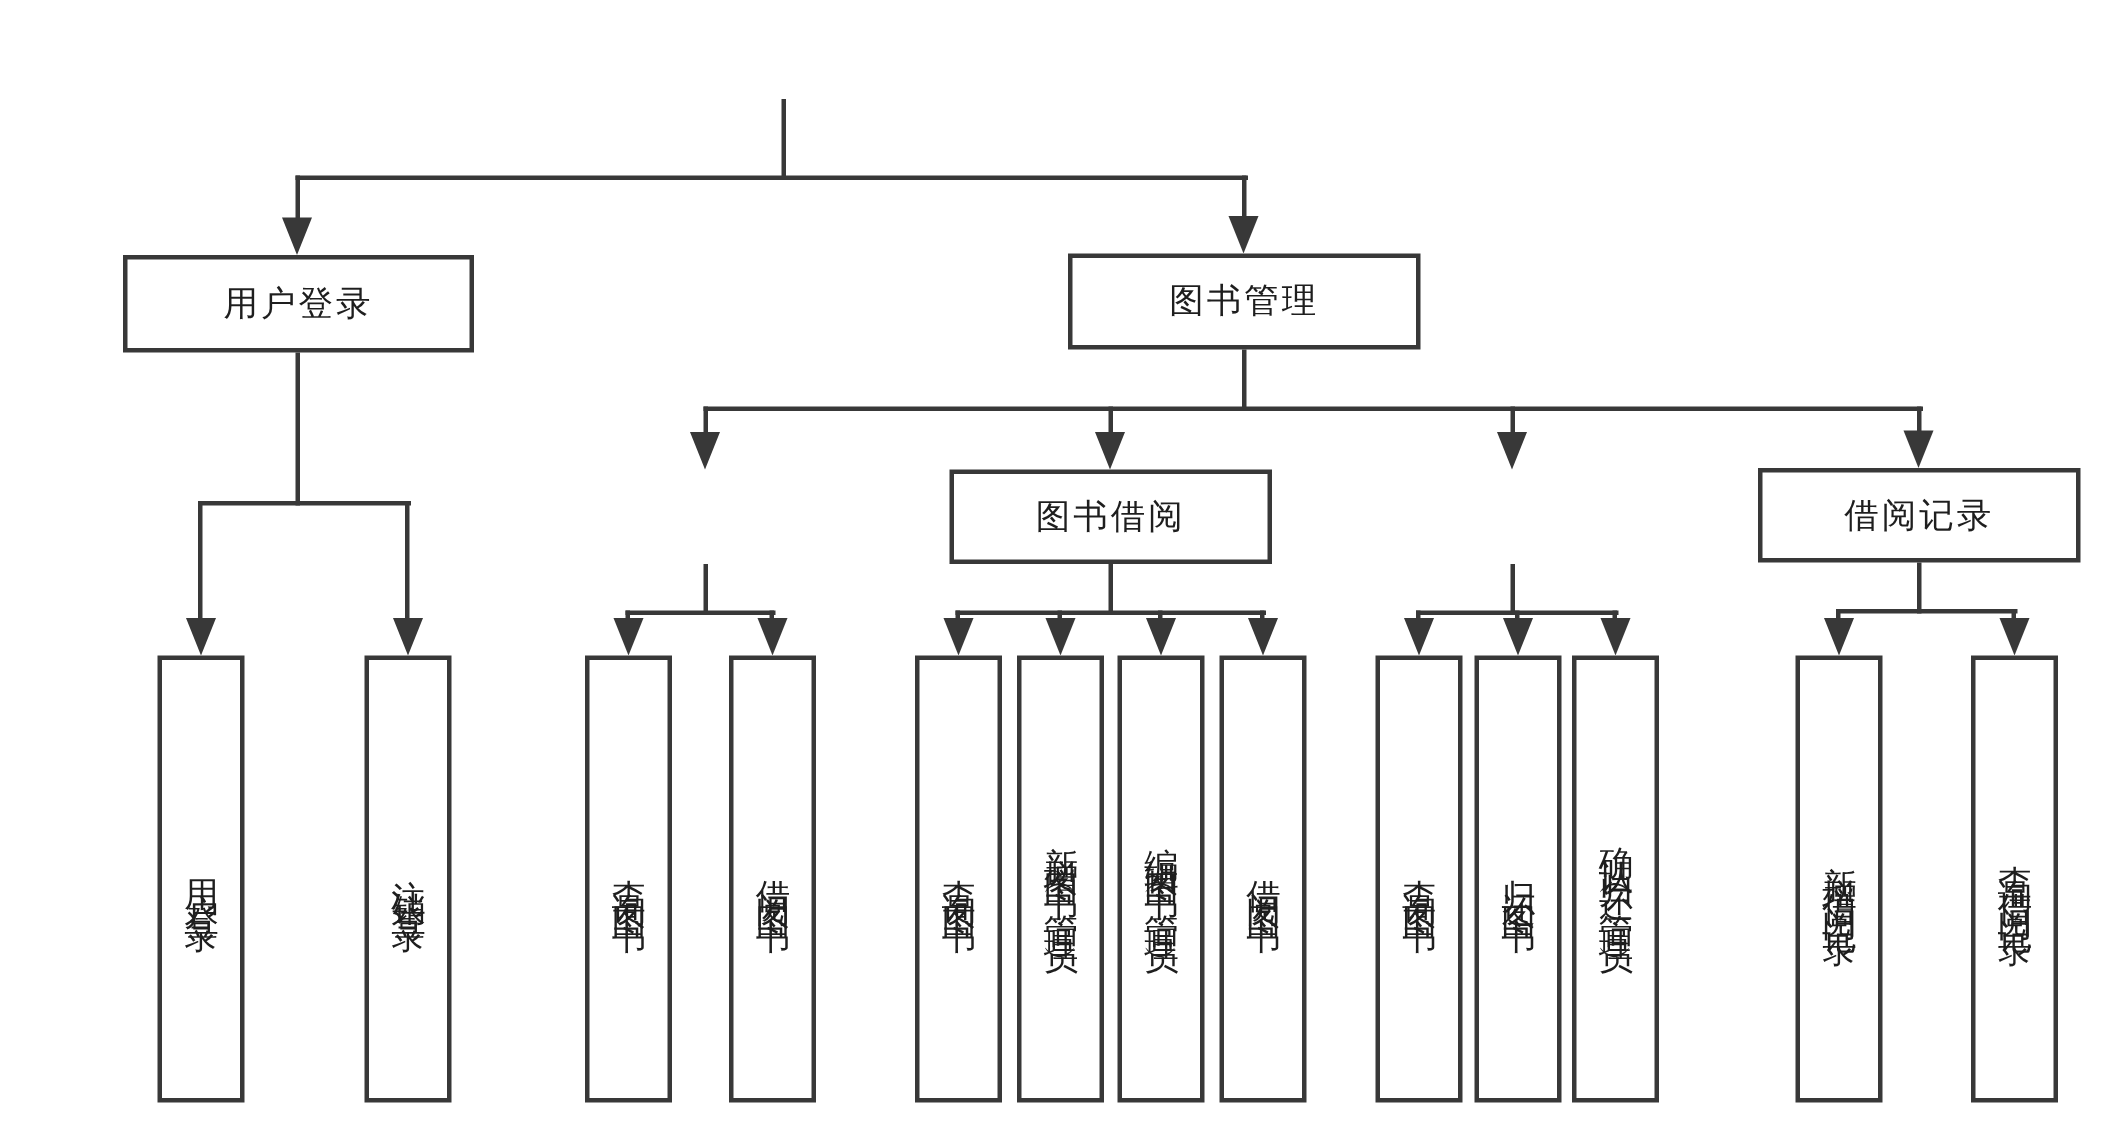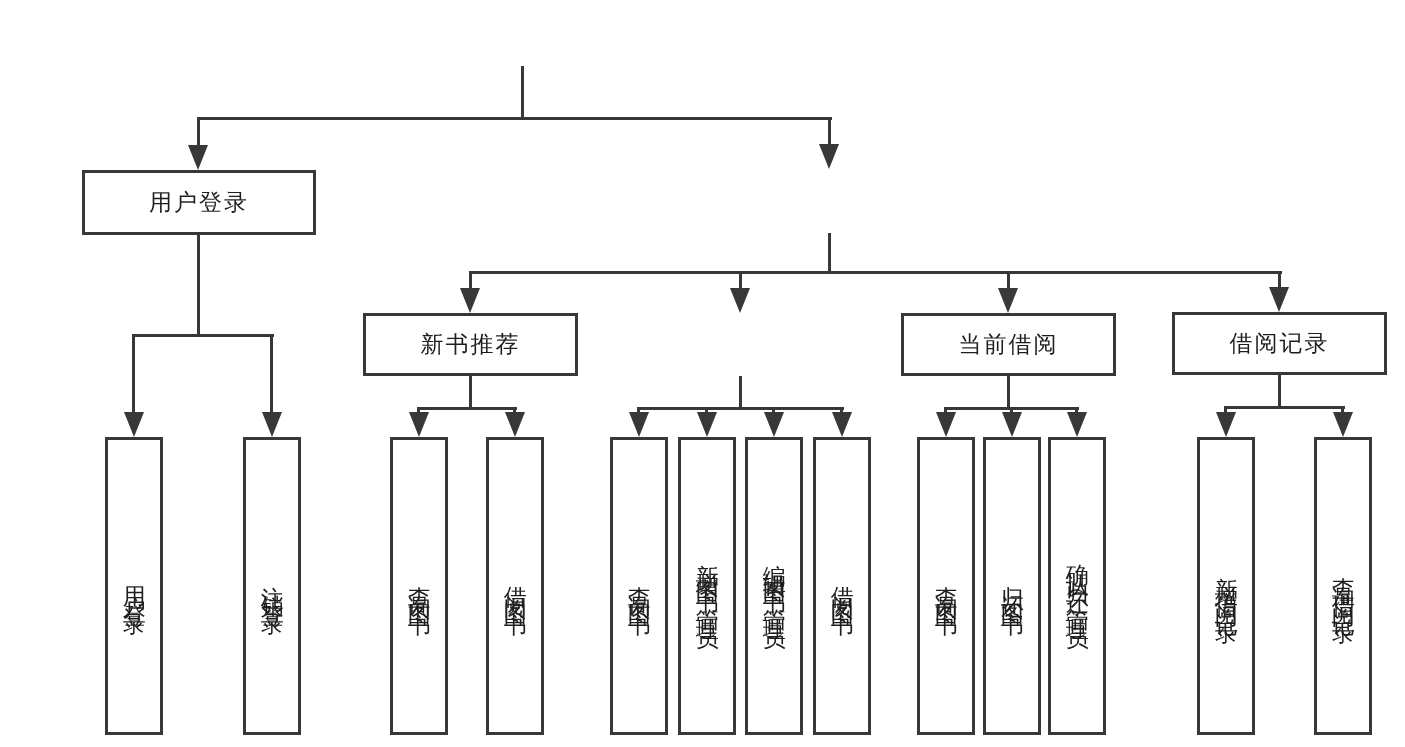--- a/index.html
+++ b/index.html
@@ -59,41 +59,41 @@
 
 
   <div class="ln" style="left:521px;top:66px;width:3px;height:53px"></div>
   <div class="ln" style="left:197px;top:117px;width:635px;height:3px"></div>
   <div class="ln" style="left:197px;top:117px;width:3px;height:32px"></div>
   <div class="ah" style="left:188px;top:145px"></div>
   <div class="ln" style="left:828px;top:117px;width:3px;height:32px"></div>
   <div class="ah" style="left:819px;top:144px"></div>
 
   <div class="box" style="left:82px;top:170px;width:234px;height:65px">用户登录</div>
+  <div class="box" style="left:712px;top:169px;width:235px;height:64px">图书管理</div>
 
   <div class="ln" style="left:197px;top:235px;width:3px;height:102px"></div>
   <div class="ln" style="left:132px;top:334px;width:142px;height:3px"></div>
   <div class="ln" style="left:132px;top:334px;width:3px;height:80px"></div>
   <div class="ah" style="left:124px;top:412px"></div>
   <div class="ln" style="left:270px;top:334px;width:3px;height:80px"></div>
   <div class="ah" style="left:262px;top:412px"></div>
 
   <div class="ln" style="left:828px;top:233px;width:3px;height:41px"></div>
   <div class="ln" style="left:469px;top:271px;width:813px;height:3px"></div>
   <div class="ln" style="left:469px;top:271px;width:3px;height:20px"></div>
   <div class="ah" style="left:460px;top:288px"></div>
   <div class="ln" style="left:739px;top:271px;width:3px;height:20px"></div>
   <div class="ah" style="left:730px;top:288px"></div>
   <div class="ln" style="left:1007px;top:271px;width:3px;height:20px"></div>
   <div class="ah" style="left:998px;top:288px"></div>
   <div class="ln" style="left:1278px;top:271px;width:3px;height:20px"></div>
   <div class="ah" style="left:1269px;top:287px"></div>
 
-  <div class="box" style="left:363px;top:313px;width:215px;height:63px">新书推荐</div>
-  <div class="box" style="left:901px;top:313px;width:215px;height:63px">当前借阅</div>
+  <div class="box" style="left:633px;top:313px;width:215px;height:63px">图书借阅</div>
   <div class="box" style="left:1172px;top:312px;width:215px;height:63px">借阅记录</div>
 
   <div class="ln" style="left:469px;top:376px;width:3px;height:34px"></div>
   <div class="ln" style="left:417px;top:407px;width:100px;height:3px"></div>
   <div class="ln" style="left:417px;top:407px;width:3px;height:10px"></div>
   <div class="ah" style="left:409px;top:412px"></div>
   <div class="ln" style="left:513px;top:407px;width:3px;height:10px"></div>
   <div class="ah" style="left:505px;top:412px"></div>
 
   <div class="ln" style="left:739px;top:376px;width:3px;height:34px"></div>

